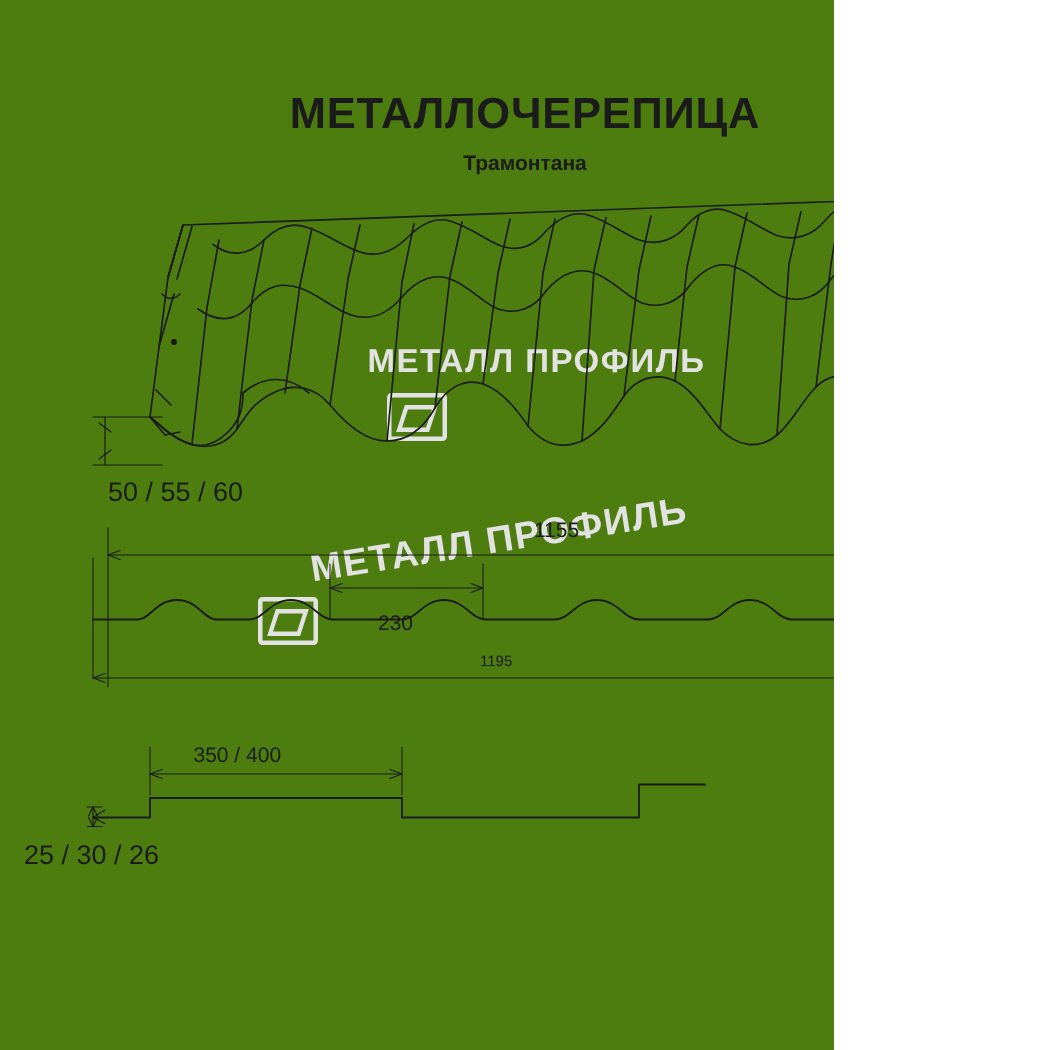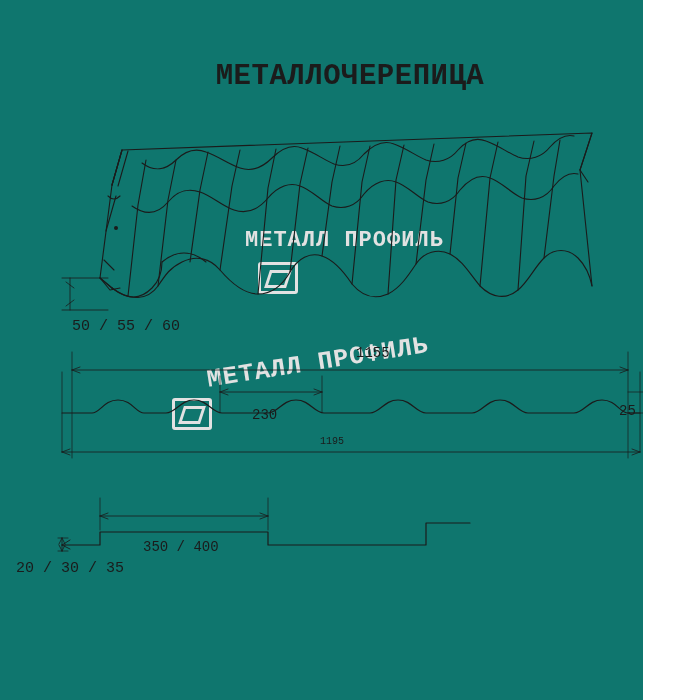--- a/index.html
+++ b/index.html
@@ -2,24 +2,24 @@
 <html><head>
 <meta charset="utf-8">
 <style>
   html, body {
     margin: 0;
     padding: 0;
     background: #ffffff;
   }
   #page {
     position: relative;
-    width: 643px;
+    width: 556px;
     height: 700px;
-    background: #0f766e;
-    font-family: Liberation Mono, monospace;
+    background: #4d7c0f;
+    font-family: Liberation Sans, sans-serif;
     overflow: hidden;
   }
   .title {
     position: absolute;
     left: 0;
     top: 60px;
     width: 700px;
     text-align: center;
     font-size: 29px;
     font-weight: bold;
@@ -31,21 +31,21 @@
     left: 0;
     top: 100px;
     width: 700px;
     text-align: center;
     font-size: 14px;
     font-weight: bold;
     color: #1b1b1b;
   }
   .dim-label {
     position: absolute;
-    font-size: 15px;
+    font-size: 18px;
     color: #1b1b1b;
     white-space: nowrap;
   }
   .wm {
     position: absolute;
     color: #e2e2e2;
     font-weight: bold;
     white-space: nowrap;
     pointer-events: none;
     user-select: none;
@@ -84,20 +84,21 @@
   #wmlogo1 { left: 258px; top: 262px; }
   #wmlogo2 { left: 172px; top: 398px; }
   svg { position: absolute; left: 0; top: 0; }
 </style>
 </head>
 <body>
 
 <div id="page">
 
   <div class="title">МЕТАЛЛОЧЕРЕПИЦА</div>
+  <div class="subtitle">Трамонтана</div>
 
   <div class="wm" id="wm1">МЕТАЛЛ ПРОФИЛЬ</div>
   <div class="wm-logo" id="wmlogo1"></div>
   <div class="wm" id="wm2">МЕТАЛЛ ПРОФИЛЬ</div>
   <div class="wm-logo" id="wmlogo2"></div>
 
   <svg width="700" height="700">
     <g fill="none" stroke="#1b1b1b" stroke-width="1.1" stroke-linejoin="round" stroke-linecap="round">
 
       <path d="M112,185 L122,150 L592,133 L580,170"></path>
@@ -244,16 +245,16 @@
     </g>
   </svg>
 
   <div class="dim-label" style="left:72px; top:318px;">50 / 55 / 60</div>
 
   <div class="dim-label" style="left:320px; top:345px; font-size:14px;margin-left:36px;">1155</div>
   <div class="dim-label" style="left:252px; top:376px; font-size:14px;margin-top:31px;">230</div>
   <div class="dim-label" style="left:619px; top:383px; font-size:14px;margin-top:20px;">25</div>
   <div class="dim-label" style="left:320px; top:436px; font-size:10px;">1195</div>
 
-  <div class="dim-label" style="left:143px; top:495px; font-size:14px;margin-top:44px;">350 / 400</div>
-  <div class="dim-label" style="left:16px; top:560px;">20 / 30 / 35</div>
+  <div class="dim-label" style="left:129px; top:495px; font-size:14px;">350 / 400</div>
+  <div class="dim-label" style="left:16px; top:560px;">25 / 30 / 26</div>
 
 </div>
 
 </body></html>

